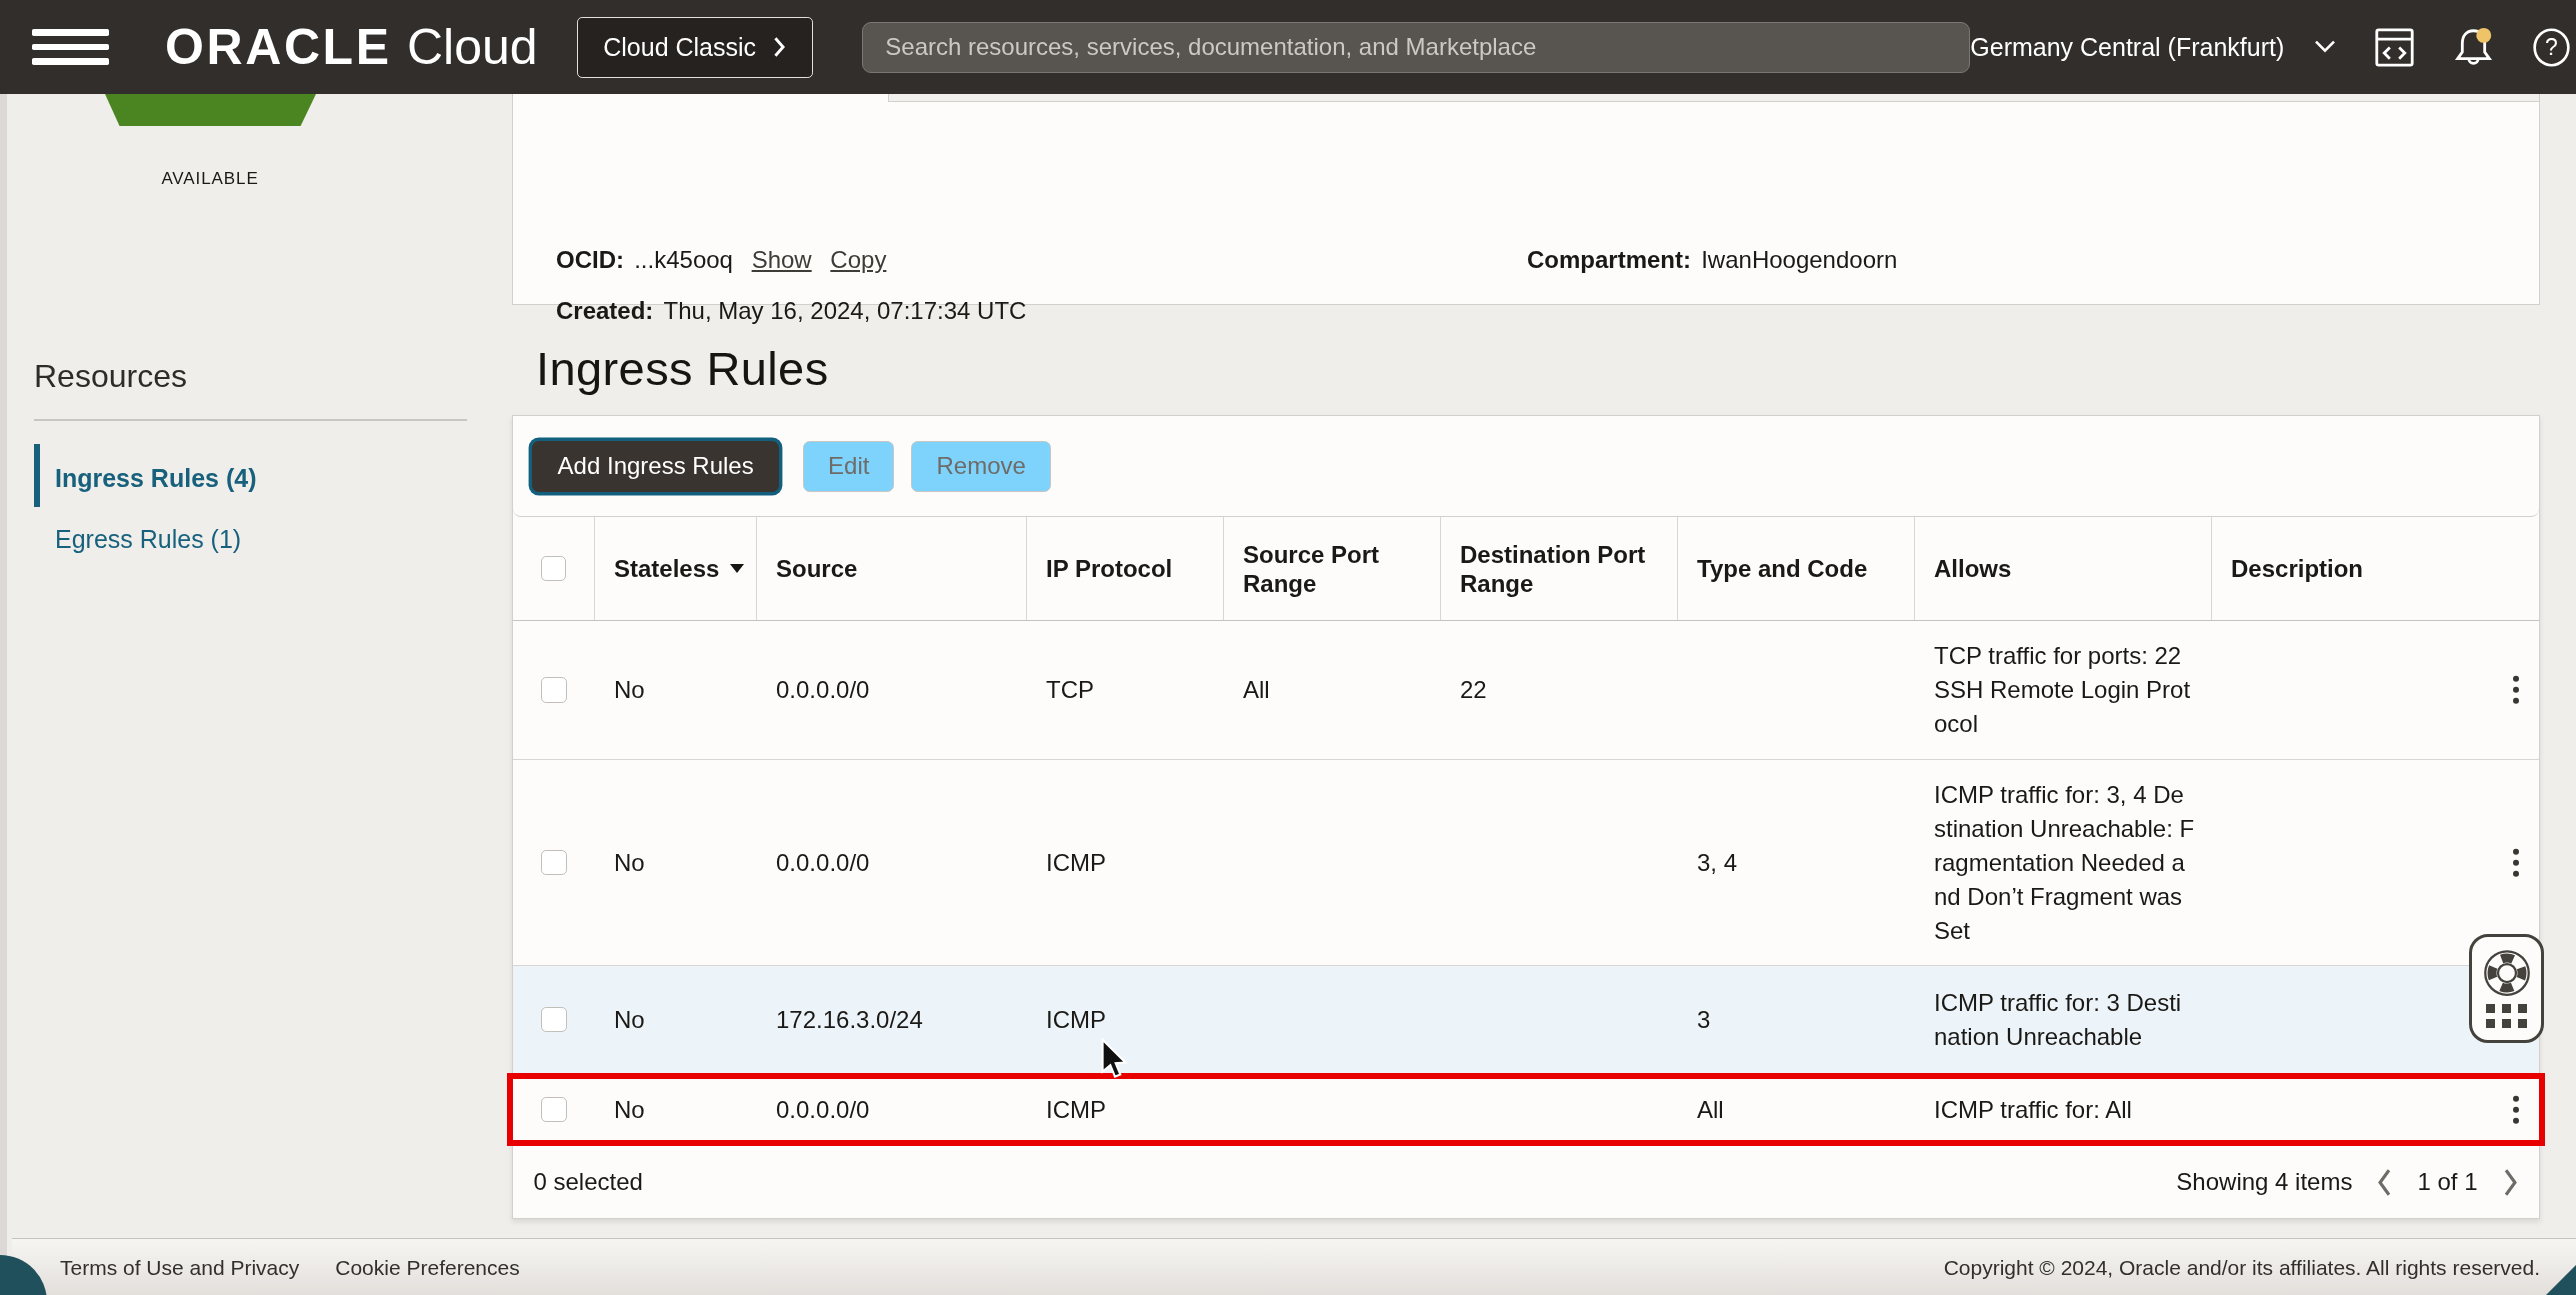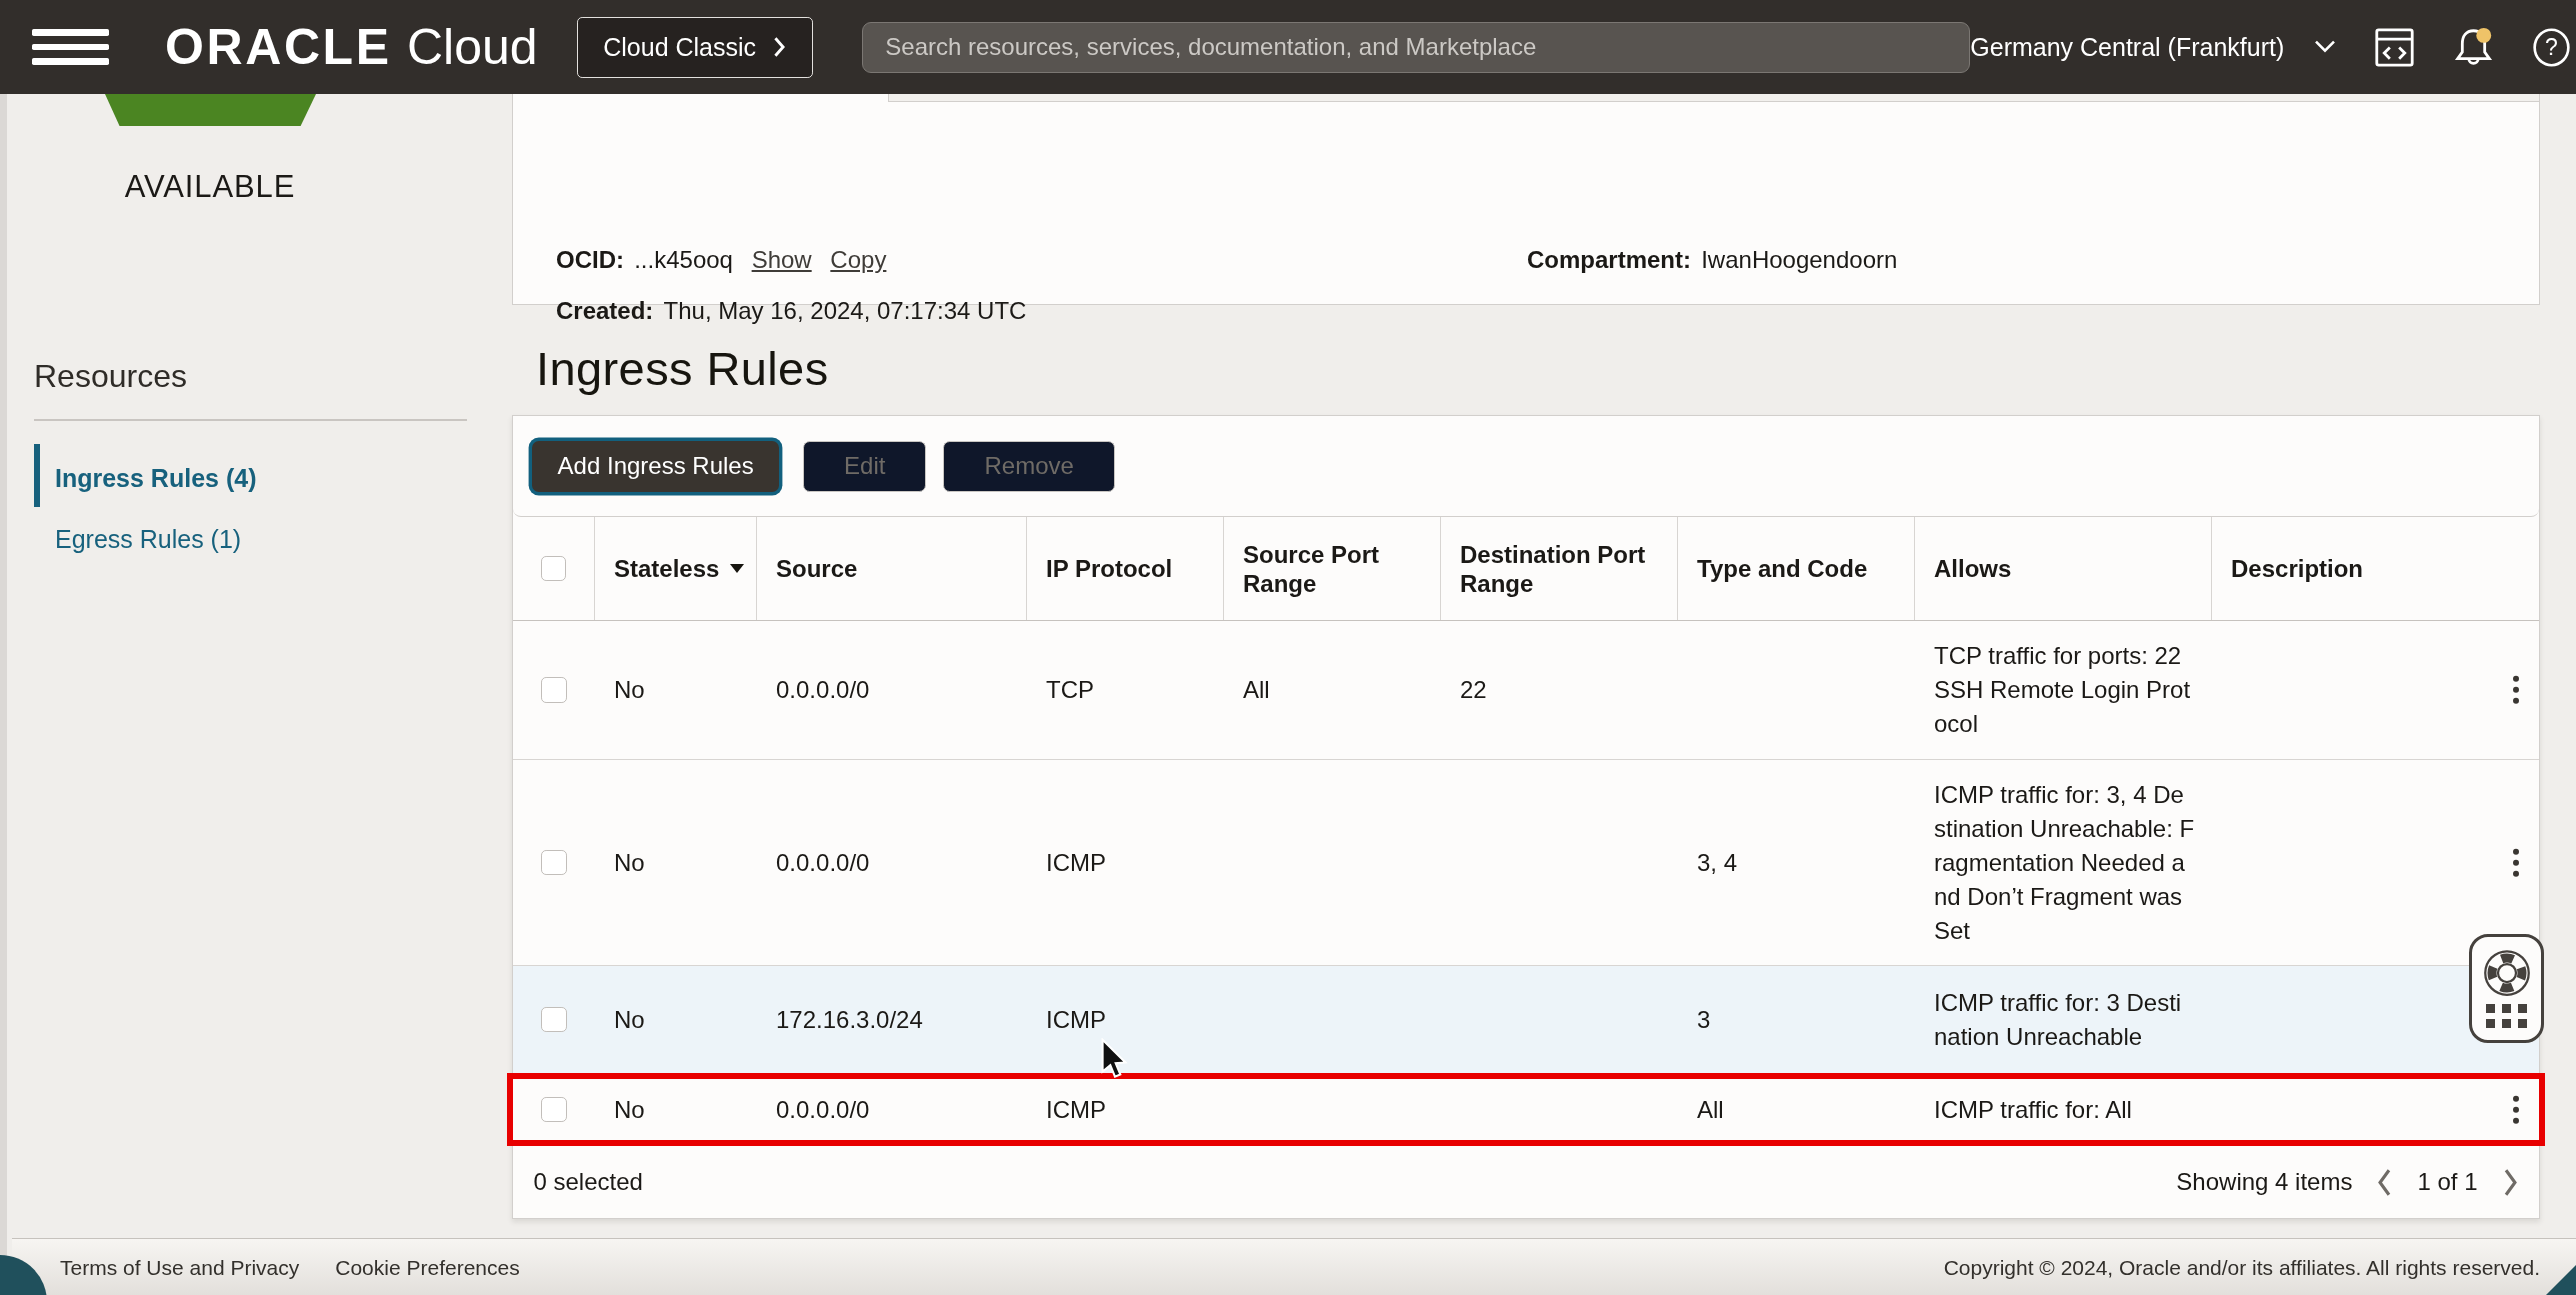--- a/index.html
+++ b/index.html
@@ -25,21 +25,21 @@
     font-family:"Liberation Sans",sans-serif; }
   .search-input::placeholder { color:#ccc9c5; }
   .top-right { margin-left:auto; margin-right:19px; display:flex; align-items:center; gap:38px; }
   .region { display:flex; align-items:center; gap:30px; font-size:25px; white-space:nowrap; cursor:pointer; }
   .topicon { display:flex; align-items:center; cursor:pointer; }
   
   .left-strip { position:absolute; left:0; top:94px; width:6.8px; height:1202px; background:#dbd8d5; }
   .status-shape { position:absolute; left:105px; top:94px; width:211px; height:32px;
     background:var(--green,#4b8522); clip-path:polygon(0 0,100% 0,92.7% 100%,6.9% 100%); }
   .status-label { position:absolute; left:82px; top:169px; width:256px; text-align:center;
-    font-size:31px; letter-spacing:0.9px; color:#1b1916; }
+    font-size:17px; letter-spacing:0.9px; color:#1b1916; }
   .res-title { position:absolute; left:34px; top:358px; font-size:32px; color:#2f2c28; }
   .res-divider { position:absolute; left:34px; top:419px; width:433px; height:1.7px; background:#c9c5c1; }
   .nav-bar { position:absolute; left:34px; top:444px; width:6px; height:63px; background:var(--teal,#17617d); }
   .nav-link { position:absolute; left:55px; font-size:25px; color:var(--teal,#17617d); cursor:pointer; white-space:nowrap; }
   .nav-link.active { font-weight:700; }
   
   .card1 { position:absolute; left:512px; top:94px; width:2028px; height:211px; background:#fdfcfb;
     border:0.9px solid #d2cfcc; border-top:none; }
   .tabstrip { position:absolute; left:375px; top:0; right:0; height:7.7px; background:#f2f0ed;
     border-bottom:1.7px solid #d2cfcc; border-left:0.9px solid #d2cfcc; }
@@ -48,21 +48,21 @@
   .meta-link { color:#3f3c38; text-decoration:underline; cursor:pointer; margin-left:8.5px; }
   
   .h1 { position:absolute; left:536px; top:341px; font-size:47px; font-weight:400; color:#17150f; letter-spacing:0.4px; }
   .card2 { position:absolute; left:512px; top:415px; width:2028px; height:804px; background:#fdfcfb;
     border:0.9px solid #d2cfcc; box-shadow:0 2.6px 5.1px rgba(60,55,50,.12); }
   .toolbar { height:101px; display:flex; align-items:center; padding:0 19px; gap:17px;
     border-bottom:0.9px solid #d2cfcc;border-radius:8px; }
   .btn-add { height:51px; padding:0 25.6px; background:#39342f; color:#fff; font-size:24px;
     border:none; border-radius:6.8px; box-shadow:0 0 0 3.4px #12607e; cursor:pointer; margin-right:6.8px;
     font-family:"Liberation Sans",sans-serif; }
-  .btn-sec { height:51px; padding:0 40px; background:#0f172a; color:#6f6b66; font-size:24px;
+  .btn-sec { height:51px; padding:0 24px; background:#7dd3fc; color:#6f6b66; font-size:24px;
     border:1.7px solid #c9c6c2; border-radius:6.8px; cursor:pointer; font-family:"Liberation Sans",sans-serif; }
   .grid { display:grid; grid-template-columns:82px 162px 270px 197px 217px 237px 237px 297px 1fr; }
   .thead { height:104px; border-bottom:1.7px solid #c6c2be; font-weight:700; font-size:24px; }
   .hcell { height:100%; display:flex; align-items:center; padding:0 15.3px 0 19px;
     border-right:0.9px solid #d8d5d2; line-height:29px; }
   .hcell:last-child { border-right:none; }
   .hcell.cb { justify-content:center; padding:0; }
   .caret { width:0; height:0; border-left:7.7px solid transparent; border-right:7.7px solid transparent;
     border-top:9.4px solid #17150f; margin-left:10.2px; flex:none; }
   .trow { position:relative; font-size:24px; align-items:center; border-bottom:0.9px solid #d8d5d2; background:#fdfcfb; }

